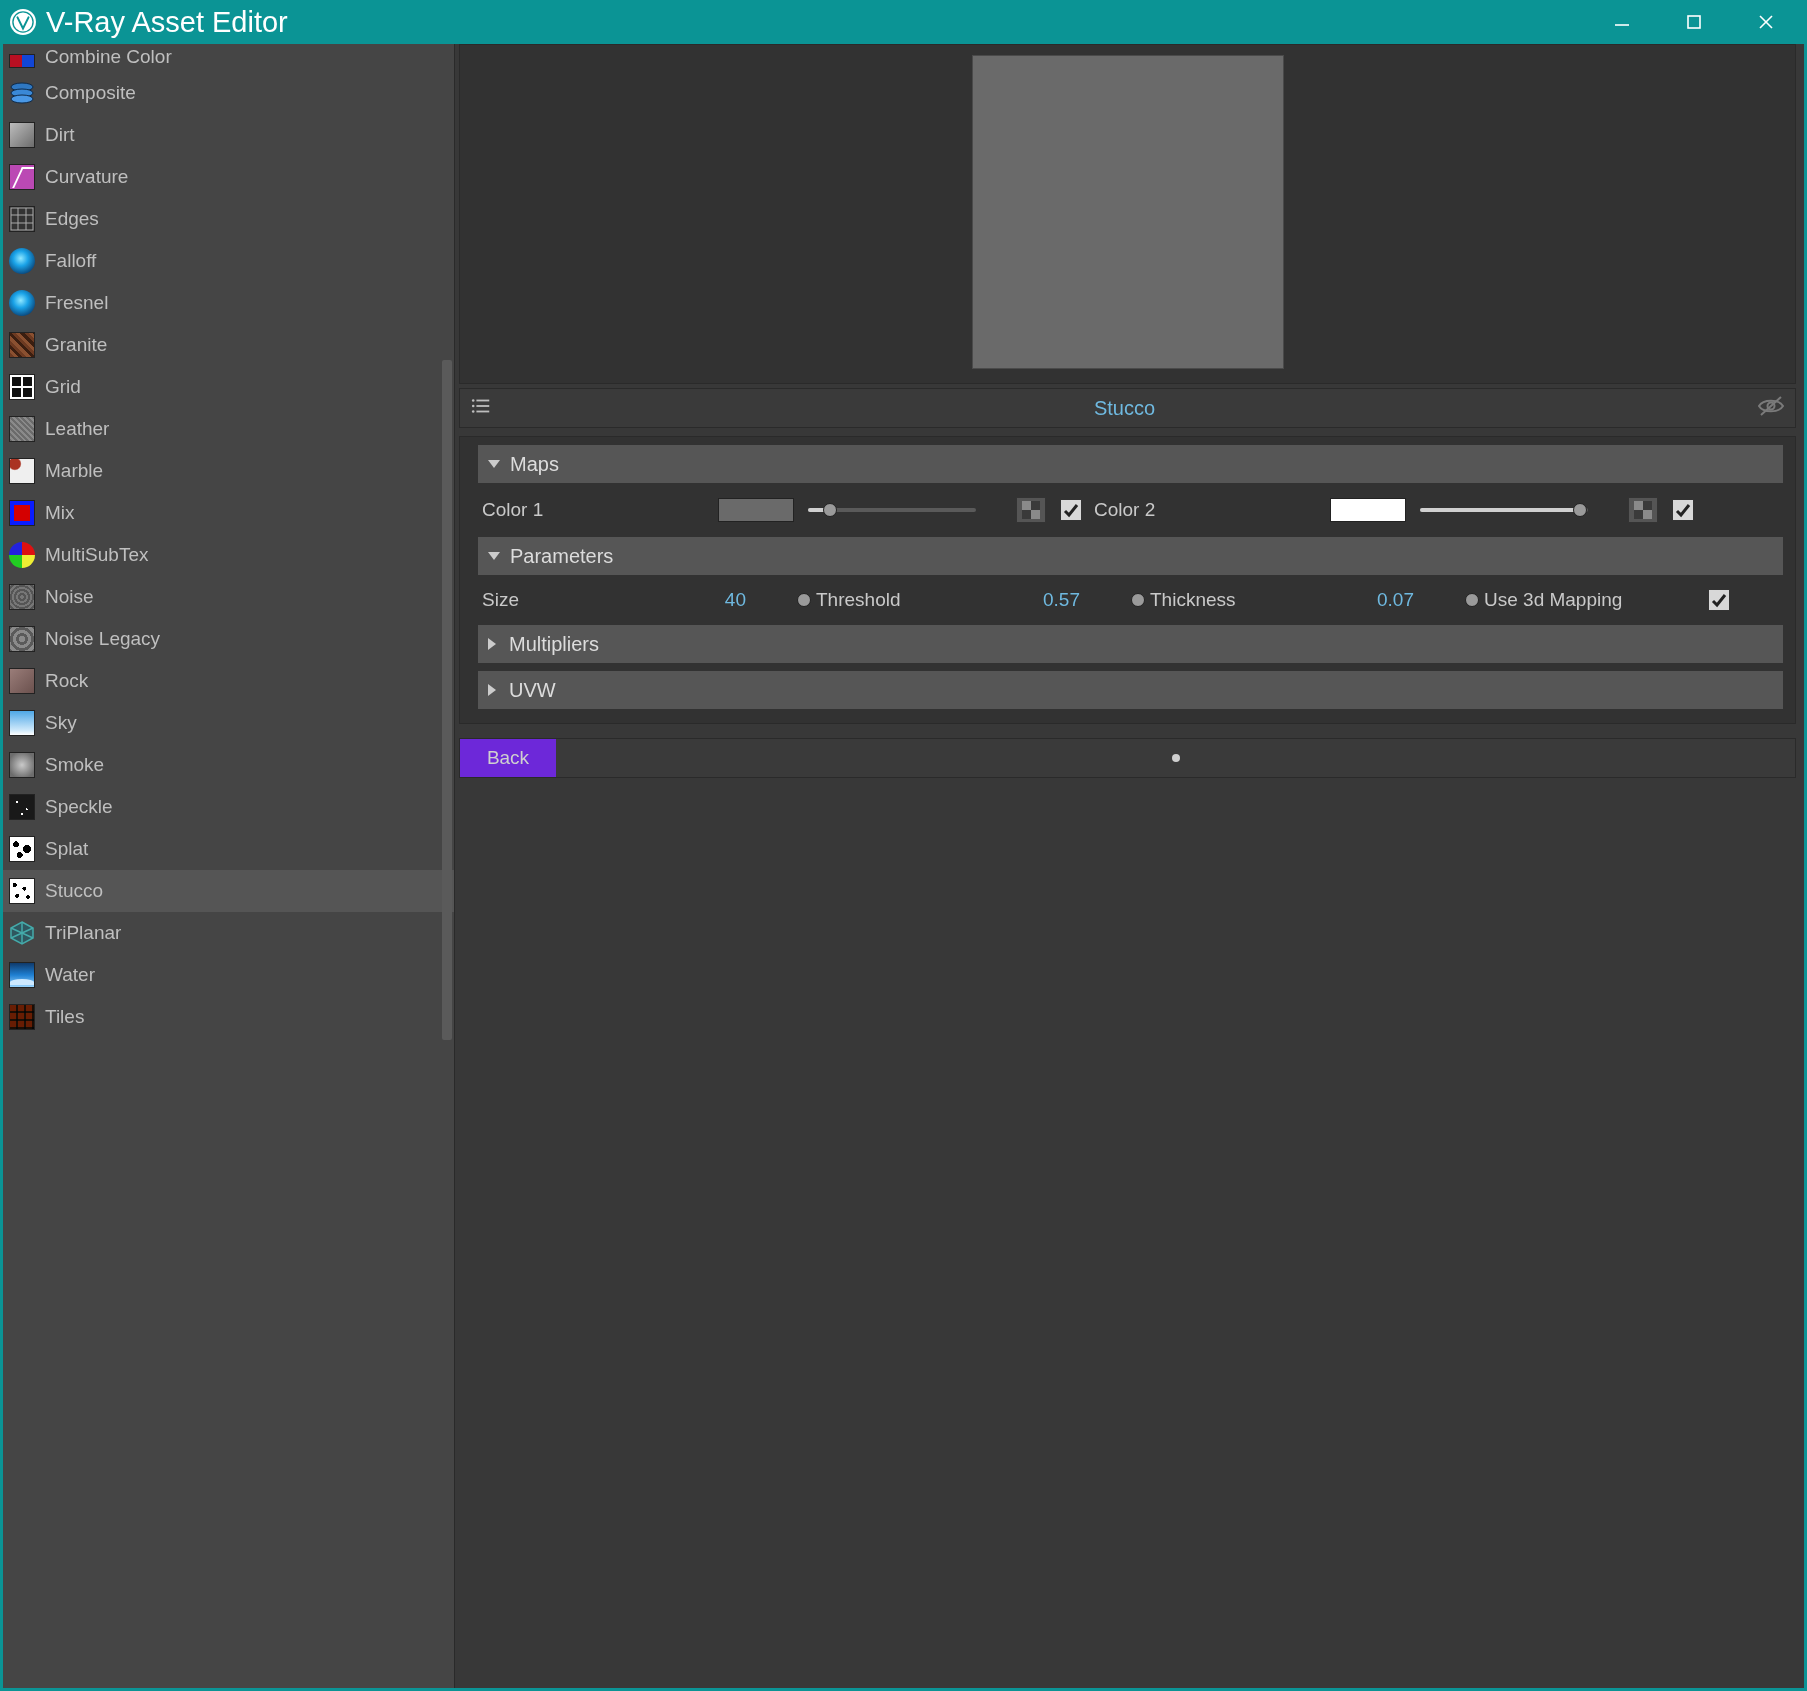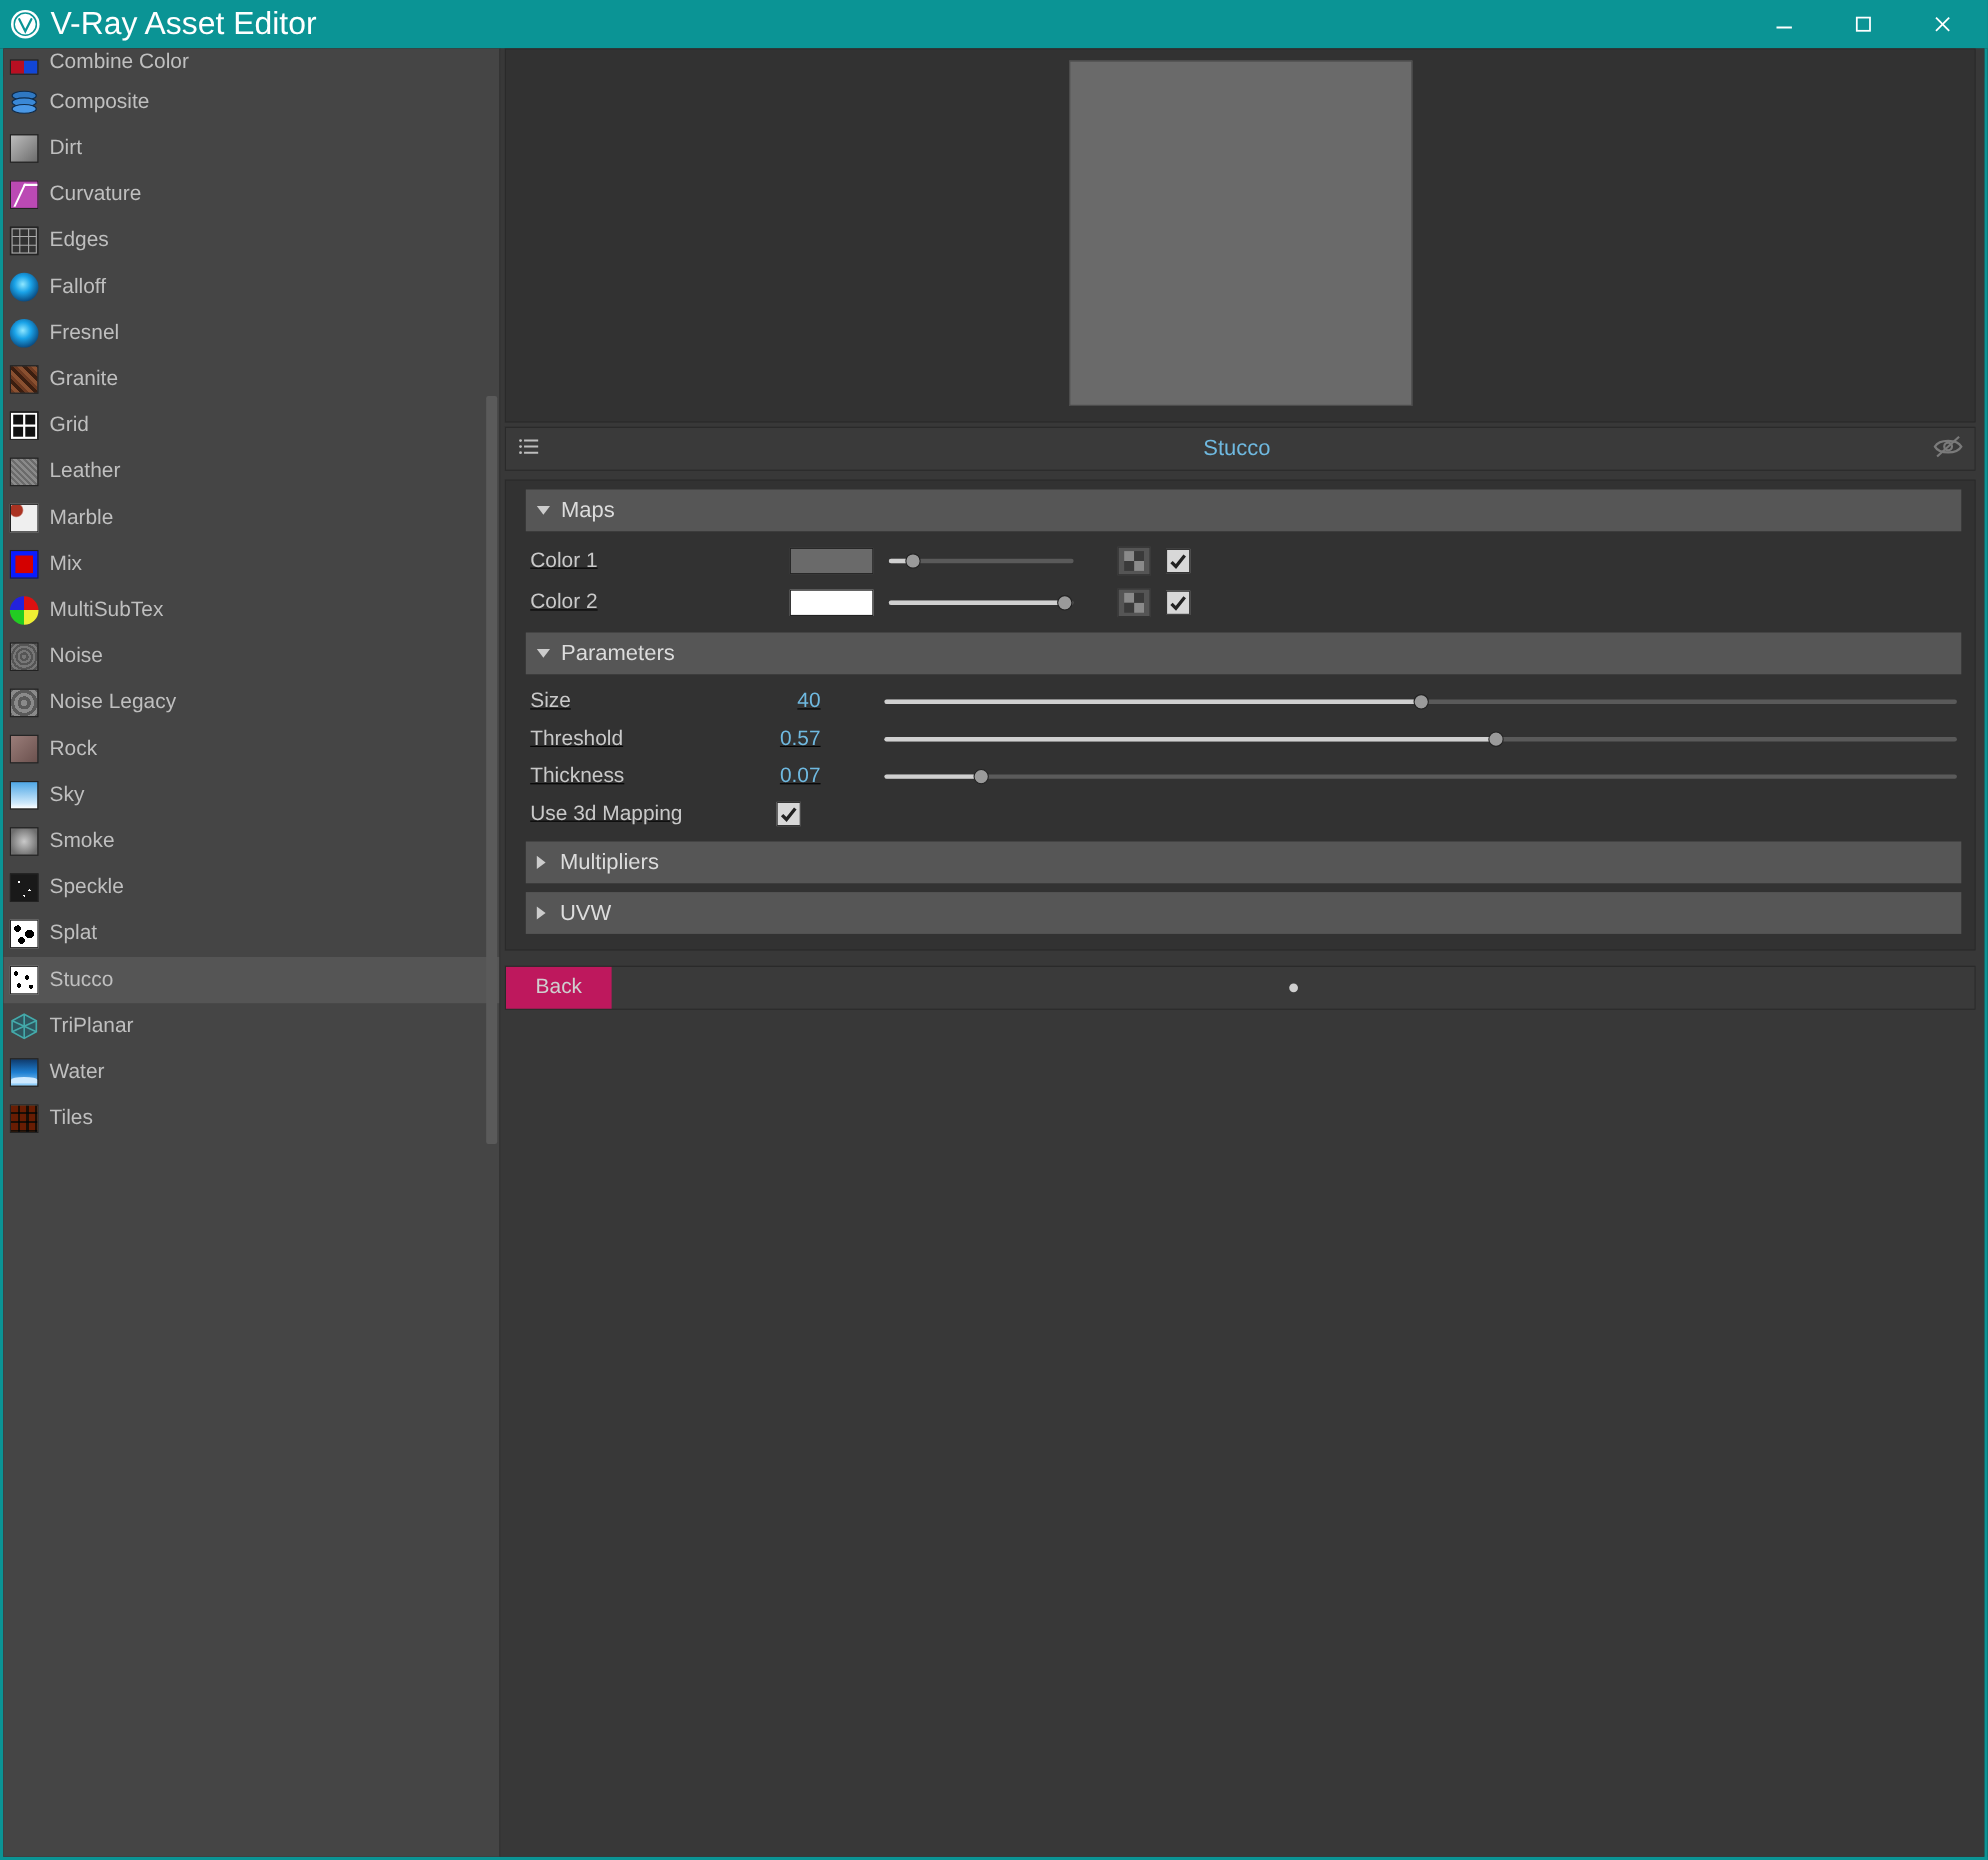--- a/index.html
+++ b/index.html
@@ -170,21 +170,21 @@
     display:flex; align-items:center;
     padding: 0 10px;
     color:#dcdcdc;
     font-size:20px;
     cursor:pointer;
     gap:10px;
   }
   .section-header .tri { width:0;height:0;border-left:6px solid transparent;border-right:6px solid transparent;border-top:8px solid #ccc; }
   .section-header.collapsed .tri { border-top:6px solid transparent;border-bottom:6px solid transparent;border-left:8px solid #ccc; border-right:none; width:0;height:0;margin-right:3px;}
 
-  .section-body { display:flex; flex-direction:column; gap:12px; padding: 6px 4px 6px 4px; text-decoration: underline;}
+  .section-body { display:flex; gap:12px; padding: 6px 4px 6px 4px;}
   .row { display:flex; align-items:center; gap:14px; }
   .row .lbl { width:190px; color:#c9c9c9; font-size:19px; }
   .row .val { width:60px; color:#6fb9e0; font-size:19px;text-align:right; }
   .swatch {
     width:76px; height:24px;
     border:1px solid #222;
     cursor:pointer;
   }
   .slider {
     position:relative; flex:1; height:20px; display:flex; align-items:center;
@@ -211,21 +211,21 @@
   .chk svg{width:16px;height:16px;stroke:#222;stroke-width:3;fill:none;}
 
   .footer-row {
     margin: 14px 8px 8px 4px;
     height:40px;
     background:#3a3a3a;
     border:1px solid #2a2a2a;
     display:flex; align-items:center;
   }
   .footer-row .back-btn {
-    width:96px;height:100%;background:#be185d;
+    width:96px;height:100%;background:#6d28d9;
     display:flex;align-items:center;justify-content:center;
     color:#cfcfcf;font-size:19px;cursor:pointer;
   }
   .footer-row .dot { flex:1; display:flex; align-items:center; justify-content:center; }
   .footer-row .dot span{width:8px;height:8px;border-radius:50%;background:#cfcfcf;display:block;}
 
   
   .main::before{
     content:"";
     position:absolute;

